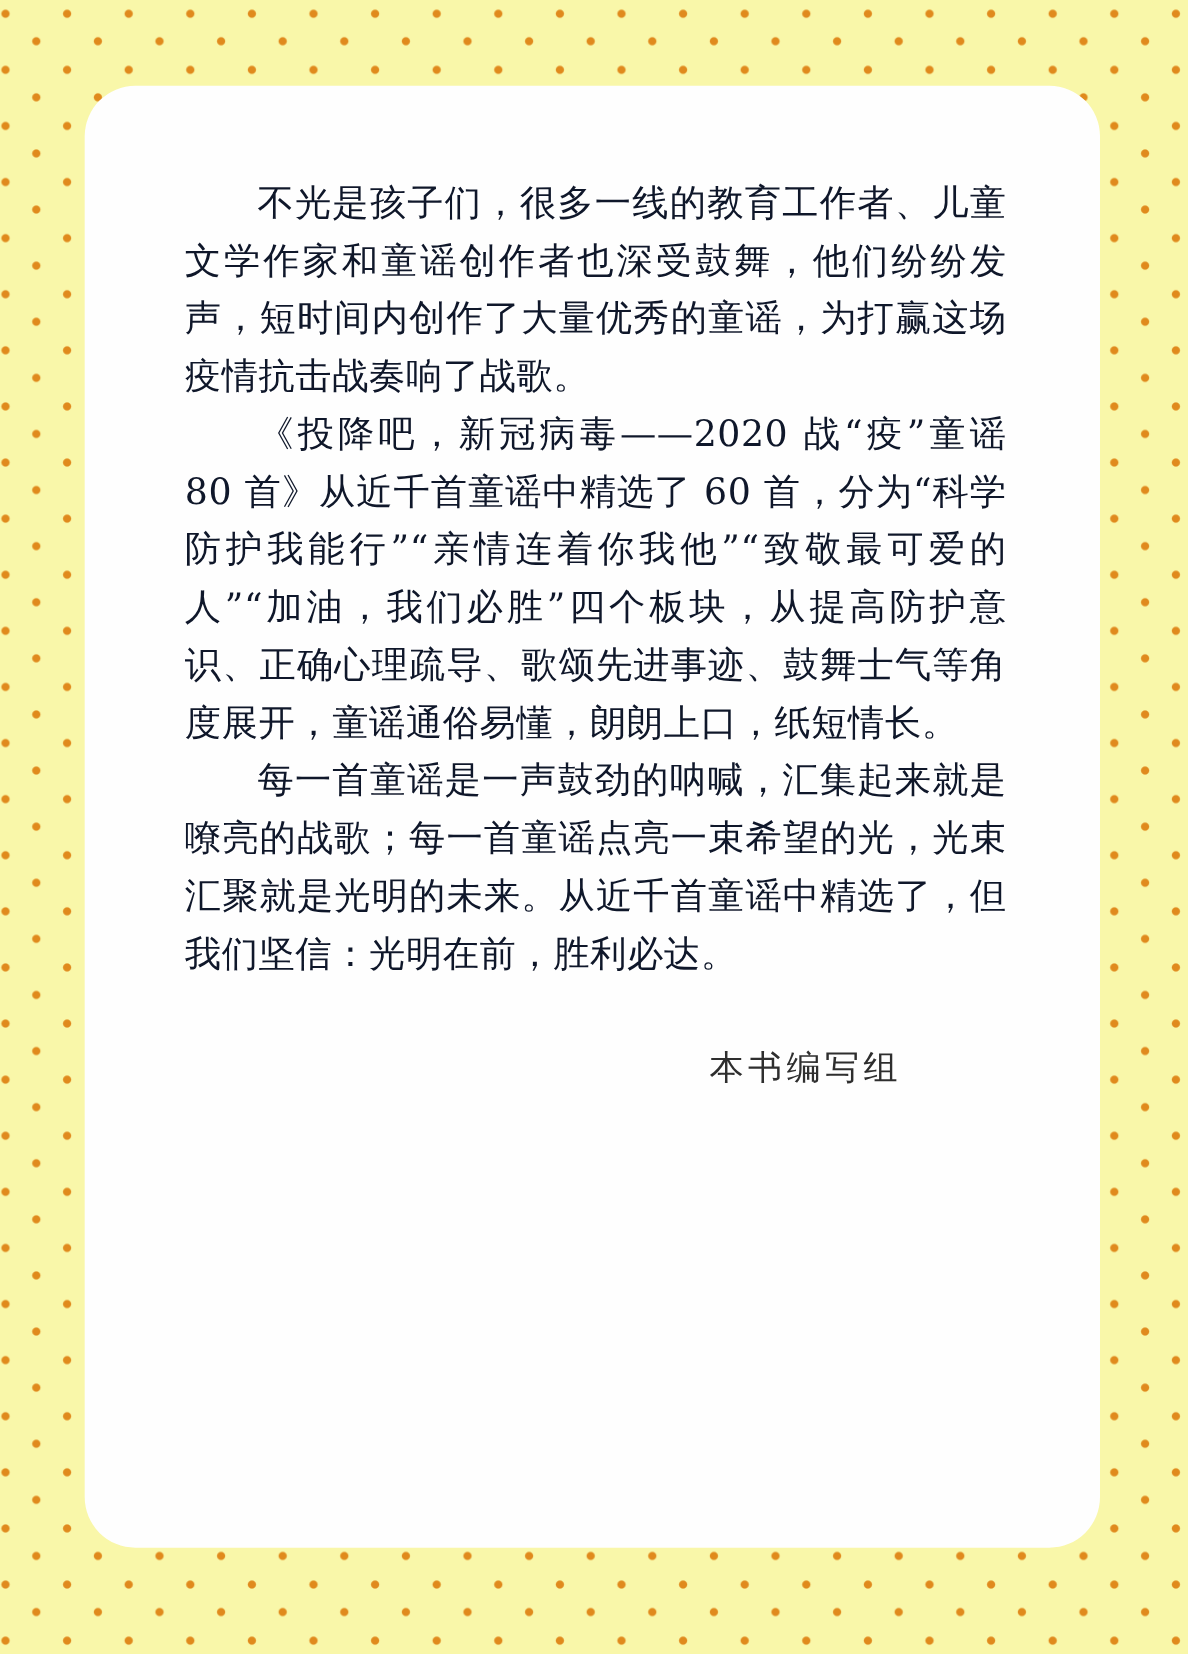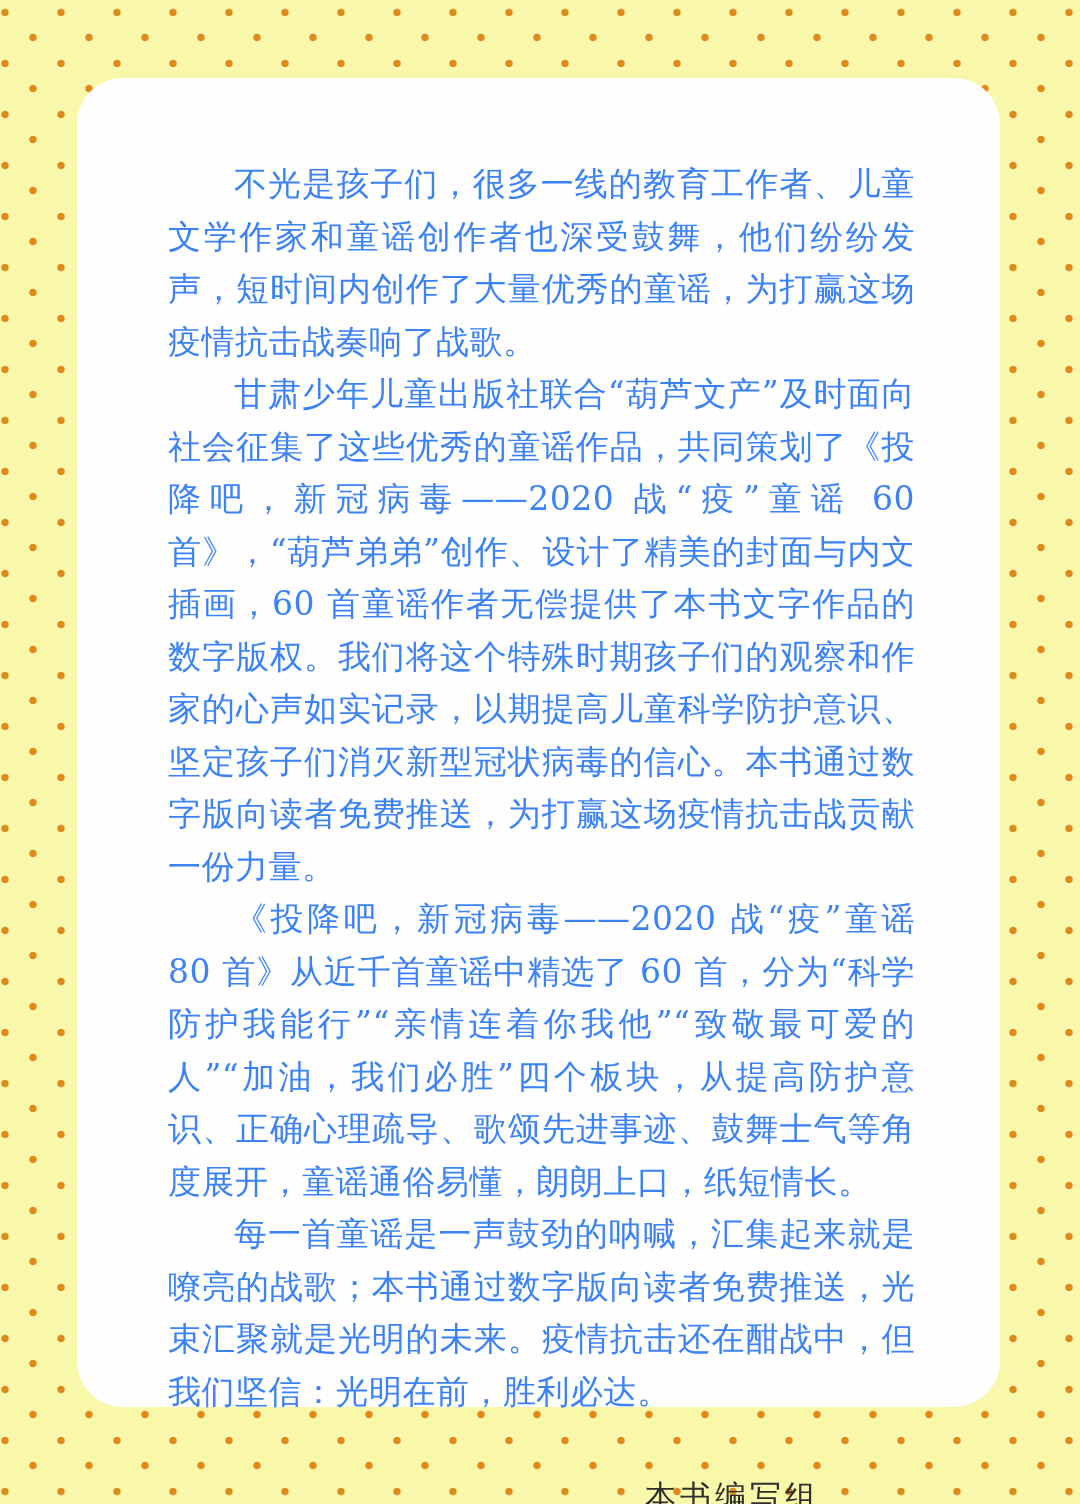--- a/index.html
+++ b/index.html
@@ -33,21 +33,21 @@
     height: 1329px;
     background: #fefefe;
     border-radius: 46px;
     box-sizing: border-box;
     padding: 80px 85px 0 91px;
   }
   .content-card p.body-para {
     margin: 0;
     font-size: 33px;
     line-height: 52.5px;
-    color: #3b82f6;
+    color: #0f172a;
     text-align: justify;
     text-justify: inter-ideograph;
     text-indent: 2em;
     letter-spacing: 0.5px;
   }
   .signature-line {
     margin: 0;
     margin-top: 55px;
     font-size: 31px;
     line-height: 46px;
@@ -56,18 +56,17 @@
     padding-right: 95px;
     letter-spacing: 4px;
   }
 </style>
 </head>
 <body>
 
 <div class="page-bg">
   <div class="content-card">
     <p class="body-para">不光是孩子们，很多一线的教育工作者、儿童文学作家和童谣创作者也深受鼓舞，他们纷纷发声，短时间内创作了大量优秀的童谣，为打赢这场疫情抗击战奏响了战歌。</p>
-    <p class="body-para">甘肃少年儿童出版社联合“葫芦文产”及时面向社会征集了这些优秀的童谣作品，共同策划了《投降吧，新冠病毒——2020 战“疫”童谣 60 首》，“葫芦弟弟”创作、设计了精美的封面与内文插画，60 首童谣作者无偿提供了本书文字作品的数字版权。我们将这个特殊时期孩子们的观察和作家的心声如实记录，以期提高儿童科学防护意识、坚定孩子们消灭新型冠状病毒的信心。本书通过数字版向读者免费推送，为打赢这场疫情抗击战贡献一份力量。</p>
     <p class="body-para">《投降吧，新冠病毒——2020 战“疫”童谣 80 首》从近千首童谣中精选了 60 首，分为“科学防护我能行”“亲情连着你我他”“致敬最可爱的人”“加油，我们必胜”四个板块，从提高防护意识、正确心理疏导、歌颂先进事迹、鼓舞士气等角度展开，童谣通俗易懂，朗朗上口，纸短情长。</p>
-    <p class="body-para">每一首童谣是一声鼓劲的呐喊，汇集起来就是嘹亮的战歌；本书通过数字版向读者免费推送，光束汇聚就是光明的未来。疫情抗击还在酣战中，但我们坚信：光明在前，胜利必达。</p>
+    <p class="body-para">每一首童谣是一声鼓劲的呐喊，汇集起来就是嘹亮的战歌；每一首童谣点亮一束希望的光，光束汇聚就是光明的未来。从近千首童谣中精选了，但我们坚信：光明在前，胜利必达。</p>
     <p class="signature-line">本书编写组</p>
   </div>
 </div>
 
 </body></html>

